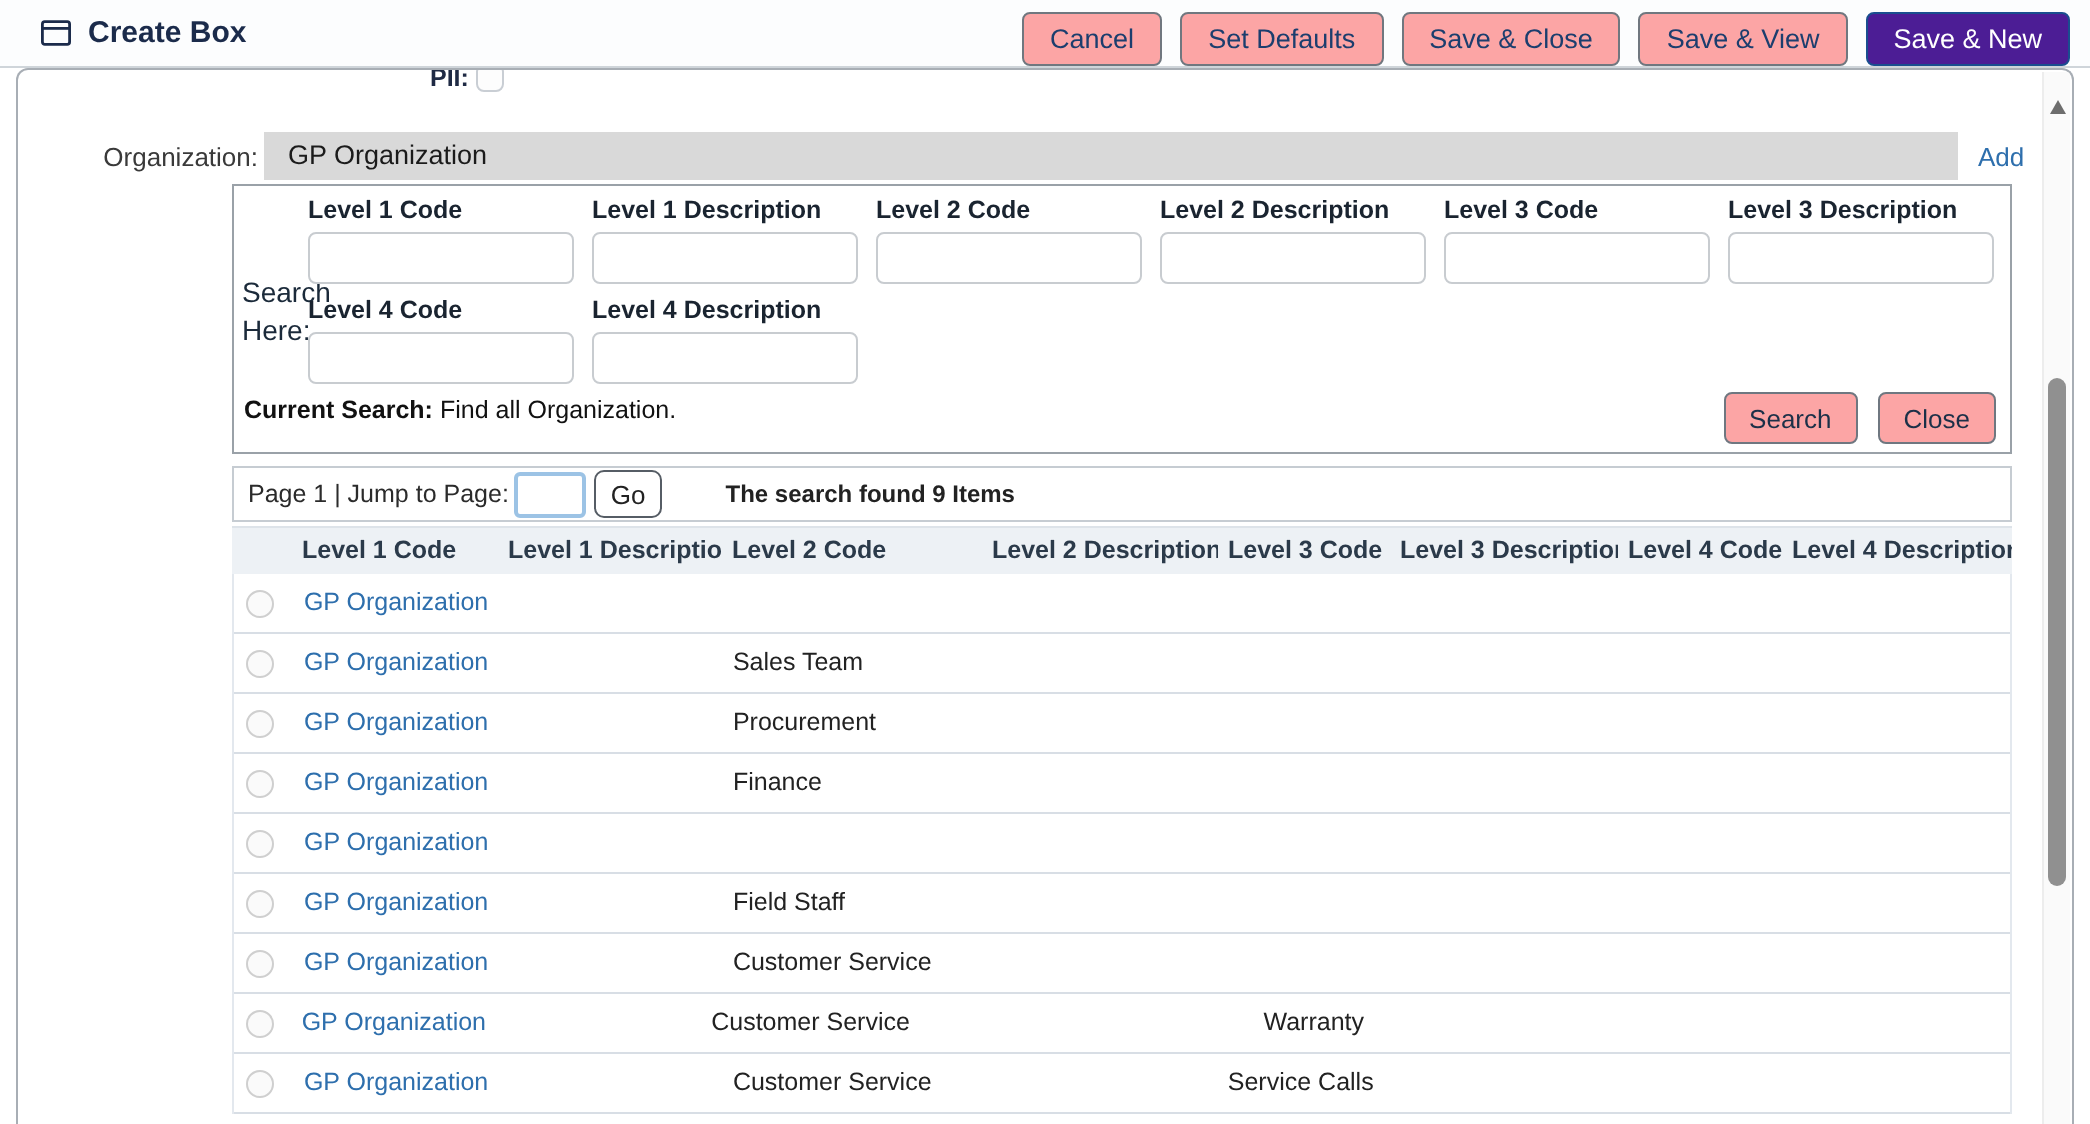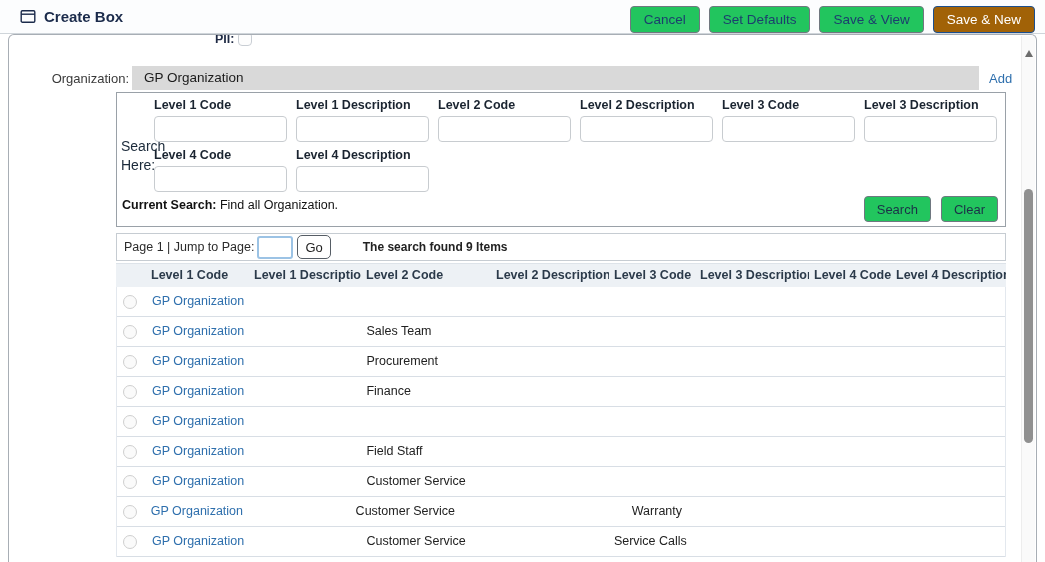--- a/index.html
+++ b/index.html
@@ -6,23 +6,23 @@
   html,body { width:1045px; height:562px; overflow:hidden; background:#fff;
     font-family:"Liberation Sans", sans-serif; color:#1b1b1b; }
 
   
   .topbar { position:absolute; left:0; top:0; width:1045px; height:34px;
     background:#fcfdfe; border-bottom:1px solid #cfd5da; }
   .title-wrap { position:absolute; left:20px; top:0; height:33px; display:flex; align-items:center; gap:8px; }
   .title-wrap svg { display:block; }
   .page-title { font-size:15px; font-weight:bold; color:#1b2b4b; }
   .topbar-buttons { position:absolute; right:10px; top:6px; display:flex; gap:9px; }
-  .btn { height:27px; padding:0 13px; background:#22c55e; border:1px solid #70777f;
+  .btn { height:27px; padding:0 13px; background:#fca5a5; border:1px solid #70777f;
     border-radius:4px; font-family:inherit; font-size:13.5px; color:#1c3e6e; cursor:pointer; }
-  .btn.primary { background:#a16207; border-color:#1a4e8f; color:#fff; }
+  .btn.primary { background:#4c1d95; border-color:#1a4e8f; color:#fff; }
 
   
   .panel { position:absolute; left:8px; top:34px; width:1029px; height:528px;
     background:#fff; border:1px solid #a8aeb5; border-bottom:none;
     border-radius:6px 6px 0 0; overflow:hidden; }
 
   .pii-row { position:absolute; left:206px; top:-3px; display:flex; align-items:flex-end; gap:4px; }
   .pii-label { font-size:12.5px; font-weight:600; color:#1f2a44; }
   .pii-checkbox { width:14px; height:14px; border:1px solid #c9ced4; border-radius:4px; background:#fdfdfd; margin-top:-2px; }
 
@@ -89,20 +89,21 @@
       <svg width="16" height="15" viewBox="0 0 16 15" fill="none" stroke="#1b2b4b" stroke-width="1.4">
         <rect x="1.2" y="1.8" width="13.6" height="11.4" rx="1.2"></rect>
         <line x1="1.2" y1="5.2" x2="14.8" y2="5.2"></line>
       </svg>
     </span>
     <span class="page-title">Create Box</span>
   </div>
   <div class="topbar-buttons">
     <button class="btn">Cancel</button>
     <button class="btn">Set Defaults</button>
+    <button class="btn">Save &amp; Close</button>
     <button class="btn">Save &amp; View</button>
     <button class="btn primary">Save &amp; New</button>
   </div>
 </div>
 
 <div class="panel">
 
   <div class="pii-row">
     <span class="pii-label">PII:</span>
     <span class="pii-checkbox"></span>
@@ -147,21 +148,21 @@
     <div class="sfield" style="left:179px; top:55px;">
       <label>Level 4 Description</label>
       <input type="text" style="">
     </div>
 
     <div class="current-search">
       <b>Current Search:</b><span> Find all Organization.</span>
     </div>
     <div class="search-actions">
       <button class="btn small">Search</button>
-      <button class="btn small">Clear</button>
+      <button class="btn small">Close</button>
     </div>
   </div>
 
   <div class="pagebar">
     <span class="page-text">Page 1 | Jump to Page:</span>
     <input class="jump-input" type="text" value="" style="">
     <button class="go-btn">Go</button>
     <span class="results-text">The search found 9 Items</span>
   </div>
 

